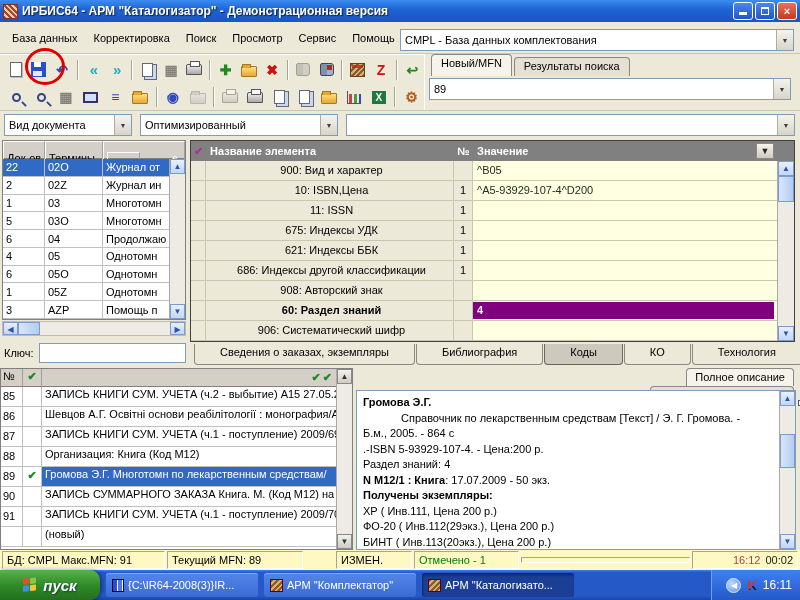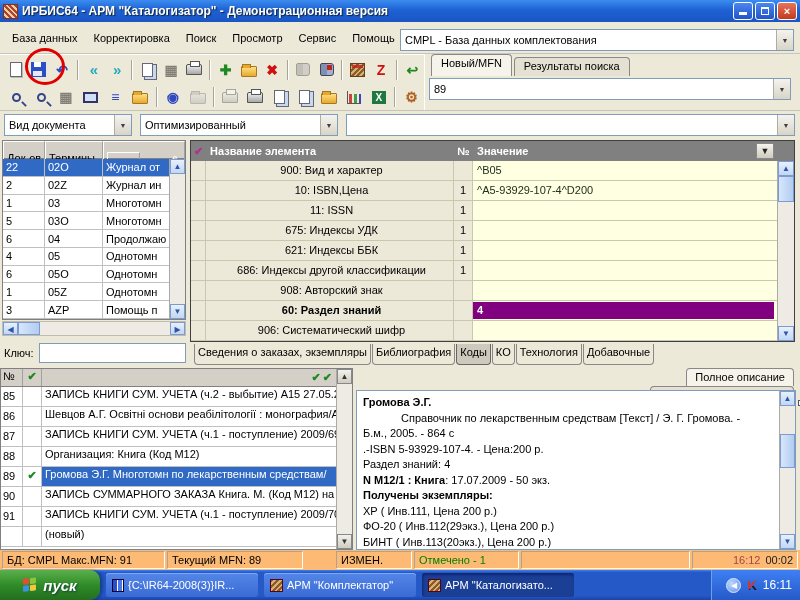--- a/index.html
+++ b/index.html
@@ -132,21 +132,21 @@
   .frow.hl .fvl { background:#800080; color:#fff; font-weight:bold; position:relative; margin:1px 20px 1px 0; padding-top:2px; }
   .val-drop { position:absolute; right:20px; top:2px; width:18px; height:16px; background:linear-gradient(#F4F3EE,#CFCBBC);
     border:1px solid #888; text-align:center; font-size:9px; line-height:15px; color:#222; }
   .fvsb { position:absolute; right:0; top:20px; bottom:0; width:17px; background:#EDEBE3; border-left:1px solid #aaa;
     display:flex; flex-direction:column; }
   .fvsb .mid { flex:1; }
 
   
   .wtabs { position:absolute; left:194px; top:344px; height:21px; display:flex; }
   .wtab { border:1px solid #888; border-top:none; border-radius:0 0 4px 4px; background:#ECE9D8;
-    padding:2px 3px 3px; margin-right:1px; white-space:nowrap; }
+    padding:2px 25px 3px; margin-right:1px; white-space:nowrap; }
   .wtab.active { background:#CDC9BD; border-color:#666; font-weight:normal; }
 
   
   .records { position:absolute; left:0; top:368px; width:353px; height:182px; border:1px solid #808080; background:#fff; }
   .rhead { display:flex; height:18px; background:#D4D0C8; border-bottom:1px solid #808080; align-items:center; }
   .rhead .rn { font-weight:normal; }
   .rn { width:22px; border-right:1px solid #A0A0A0; padding:1px 2px; text-align:left; height:100%; }
   .rc { width:19px; border-right:1px solid #A0A0A0; text-align:center; height:100%; padding-top:1px; }
   .rt { flex:1; padding:1px 3px; white-space:nowrap; overflow:hidden; height:100%; }
   .rhead-marks { margin-left:auto; margin-right:18px; color:#208820; font-weight:bold; letter-spacing:2px; }
@@ -166,21 +166,21 @@
   .dprint { margin-left:auto; margin-bottom:3px; }
   .dbody { position:absolute; left:0; top:22px; right:0; bottom:0; background:#fff; border:1px solid #7F9DB9; padding:4px 20px 2px 6px; overflow:hidden; line-height:15.5px; }
   .dline b { font-weight:bold; }
   .dline.ind { text-indent:38px; }
   .dvsb { position:absolute; right:1px; top:23px; bottom:1px; width:16px; background:#EDEBE3; border-left:1px solid #aaa;
     display:flex; flex-direction:column; }
   .dvsb .mid { flex:1; position:relative; }
   .dvsb .sthumb { position:absolute; top:28px; height:34px; }
 
   
-  .statusbar { position:absolute; left:0; top:550px; width:800px; height:20px; background:#fdba74; display:flex; padding:1px 2px; gap:2px; }
+  .statusbar { position:absolute; left:0; top:550px; width:800px; height:20px; background:#fef9c3; display:flex; padding:1px 2px; gap:2px;align-items:center; }
   .sseg { border:1px solid; border-color:#A8A49A #fff #fff #A8A49A; padding:2px 4px; white-space:nowrap; overflow:hidden; }
   .s1 { width:163px; } .s2 { width:136px; } .s3 { width:76px;margin-left:31px; } .s4 { width:105px; color:#008000; }
   .s5 { flex:1; } .s6 { width:106px; text-align:right; }
   .clock1 { color:#A04848; } .clock2 { color:#202020; margin-left:5px; }
 
   
   .taskbar { position:absolute; left:0; top:570px; width:800px; height:30px;
     background:linear-gradient(180deg,#3E80F4 0%,#2559C8 8%,#2559C8 85%,#1A44A8 100%); display:flex; align-items:center; }
   .startbtn { height:30px; width:100px; border-radius:0 10px 10px 0;
     background:linear-gradient(180deg,#5BB04C 0%,#2F8C28 50%,#236E1E 100%);

